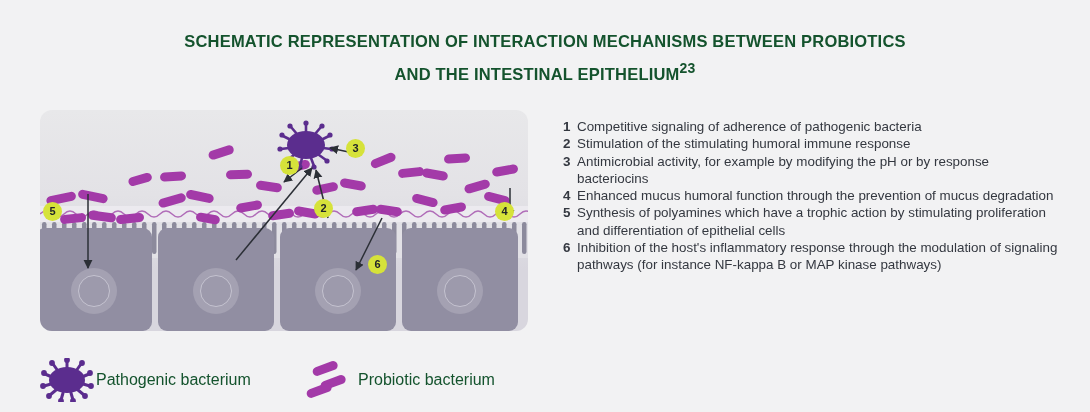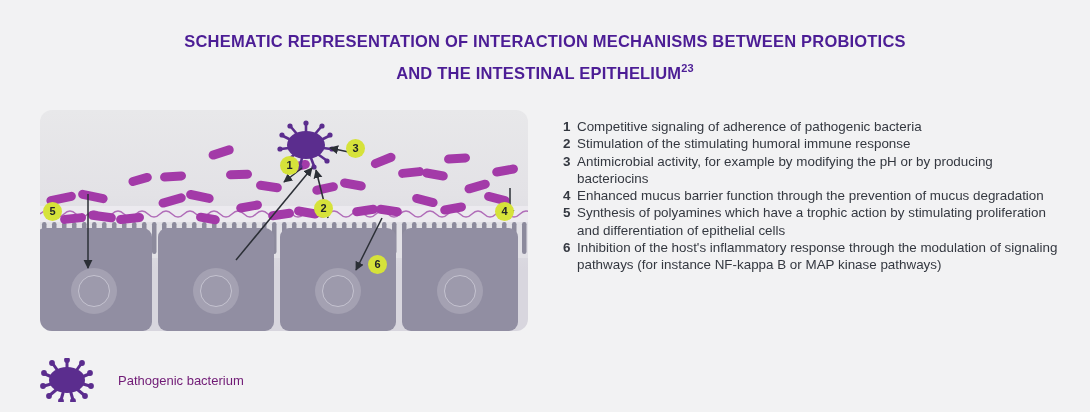--- a/index.html
+++ b/index.html
@@ -9,29 +9,29 @@
     font-family:"Liberation Sans", sans-serif;
     overflow:hidden;position:relative;
   }
   
   #title-block{
     position:absolute;left:0;top:28px;width:1090px;
     text-align:center;
   }
   #title-block .tline{
     display:block;
-    color:#4c1d95;
+    color:#14532d;
     font-weight:bold;
     font-size:16.5px;
     letter-spacing:.2px;
     line-height:27px;
     white-space:nowrap;
   }
   #title-sup{
-    font-size:11px;
+    font-size:14px;
     vertical-align:super;
     font-weight:bold;
   }
 
   
   #diagram-panel{
     position:absolute;left:40px;top:110px;width:488px;height:221px;
     border-radius:12px;
     overflow:hidden;
     background:linear-gradient(180deg,#e8e8ea 0%,#e3e2e6 38%,#dcdbe1 62%,#d8d6de 72%);
@@ -84,21 +84,21 @@
     display:flex;align-items:center;justify-content:center;
     line-height:1;
   }
 
   
   #legend{
     position:absolute;left:40px;top:355px;width:500px;height:50px;
   }
   .legend-item{position:absolute;top:0;height:50px;display:flex;align-items:center;}
   .legend-label{
-    font-size:13px;color:#701a75;margin-left:24px;white-space:nowrap;
+    font-size:16px;color:#14532d;margin-left:2px;white-space:nowrap;
   }
 
   
   #mechanism-list{
     position:absolute;left:563px;top:118px;width:500px;
   }
   .mech-row{
     display:flex;
     font-size:13.4px;
     line-height:17.3px;
@@ -378,38 +378,48 @@
             <circle cx="-24" cy="6" r="2.9"></circle>
           <circle cx="-23" cy="-7" r="2.9"></circle>
             <circle cx="-15" cy="-17" r="2.9"></circle>
         </g>
         <ellipse cx="0" cy="0" rx="18" ry="13" fill="#5b2d8e"></ellipse>
       </g>
     </svg>
     <span class="legend-label">Pathogenic bacterium</span>
   </div>
 
+  <div class="legend-item" style="left:262px">
+    <svg width="54" height="44" viewBox="0 0 54 44">
+      <g fill="#a33aa8">
+        <rect x="10" y="6" width="26" height="9" rx="4.5" transform="rotate(-20 23 10)"></rect>
+        <rect x="18" y="20" width="26" height="9" rx="4.5" transform="rotate(-20 31 24)"></rect>
+        <rect x="4" y="28" width="26" height="9" rx="4.5" transform="rotate(-20 17 32)"></rect>
+      </g>
+    </svg>
+    <span class="legend-label">Probiotic bacterium</span>
+  </div>
 </div>
 
 <div id="mechanism-list">
   <div class="mech-row">
     <span class="mech-num">1</span>
     <span class="mech-text">Competitive signaling of adherence of pathogenic bacteria</span>
   </div>
   <div class="mech-row">
     <span class="mech-num">2</span>
     <span class="mech-text">Stimulation of the stimulating humoral immune response</span>
   </div>
   <div class="mech-row">
     <span class="mech-num">3</span>
-    <span class="mech-text">Antimicrobial activity, for example by modifying the pH or by producing bacteriocins</span>
+    <span class="mech-text">Antimicrobial activity, for example by modifying the pH or by response bacteriocins</span>
   </div>
   <div class="mech-row">
     <span class="mech-num">4</span>
-    <span class="mech-text">Enhanced mucus barrier function through the prevention of mucus degradation</span>
+    <span class="mech-text">Enhanced mucus humoral function through the prevention of mucus degradation</span>
   </div>
   <div class="mech-row">
     <span class="mech-num">5</span>
     <span class="mech-text">Synthesis of polyamines which have a trophic action by stimulating proliferation and differentiation of epithelial cells</span>
   </div>
   <div class="mech-row">
     <span class="mech-num">6</span>
     <span class="mech-text">Inhibition of the host's inflammatory response through the modulation of signaling pathways (for instance NF-kappa B or MAP kinase pathways)</span>
   </div>
 </div>

